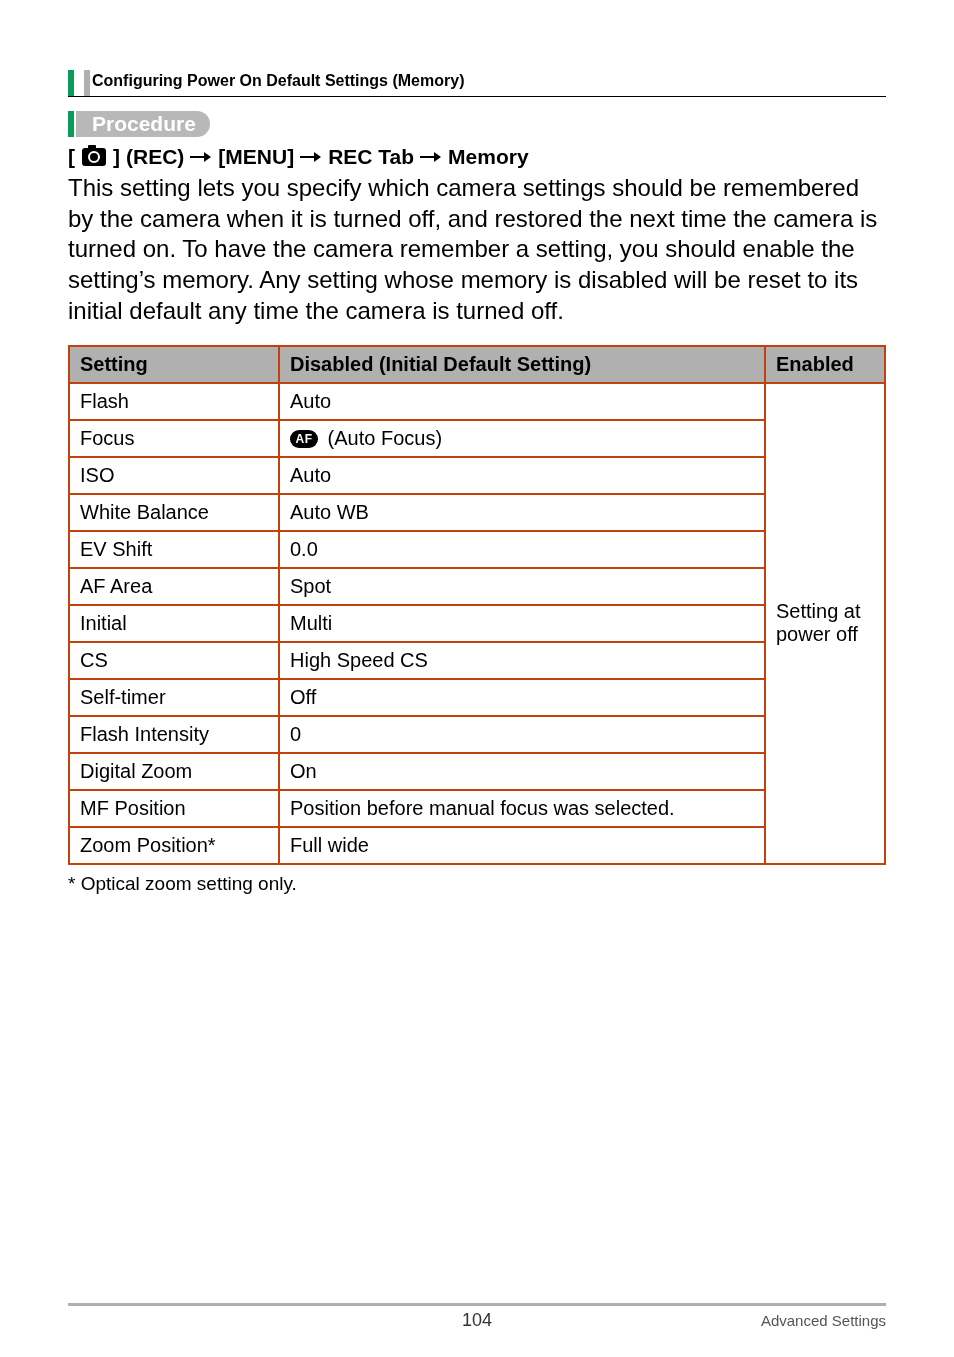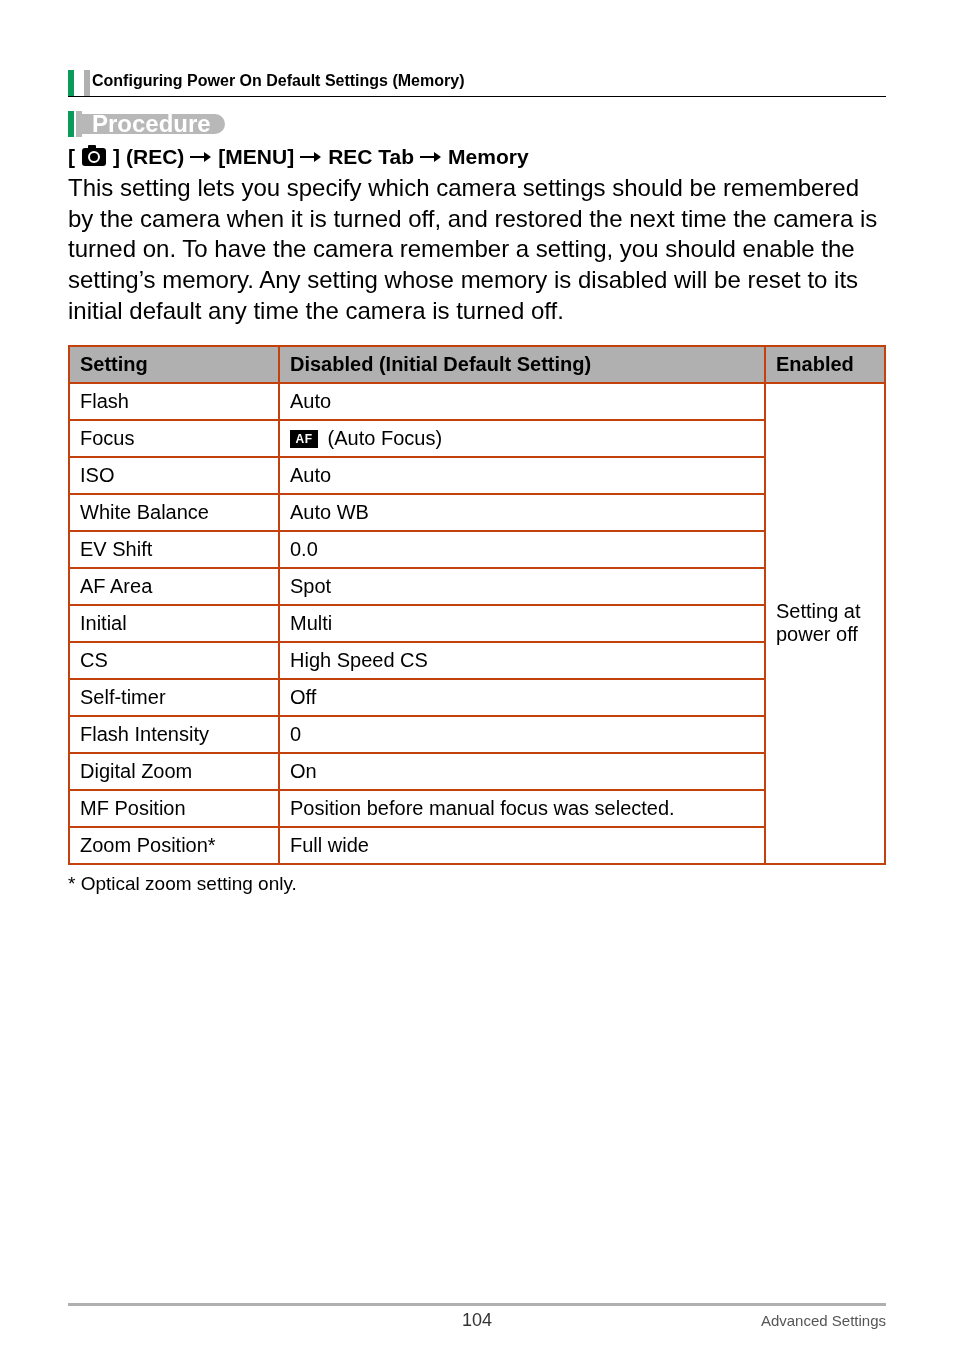--- a/index.html
+++ b/index.html
@@ -56,25 +56,25 @@
   .proc-gray {
     width: 6px;
     height: 26px;
     background: #b8b8b8;
     margin-right: 0;
   }
   .proc-pill {
     background: #b8b8b8;
     color: #fff;
     font-weight: bold;
-    font-size: 24px;
+    font-size: 21px;
     padding: 3px 14px 3px 10px;
     border-top-right-radius: 13px;
     border-bottom-right-radius: 13px;
-    height: 20px;
+    height: 26px;
     display: flex;
     align-items: center;
   }
   .breadcrumb {
     font-size: 21px;
     font-weight: bold;
     margin: 8px 0 4px 0;
     display: flex;
     align-items: center;
     gap: 6px;
@@ -138,21 +138,21 @@
   .af-icon {
     display: inline-flex;
     align-items: center;
     justify-content: center;
     width: 28px;
     height: 18px;
     background: #000;
     color: #fff;
     font-size: 12px;
     font-weight: bold;
-    border-radius: 0;
+    border-radius: 9px;
     vertical-align: middle;
     margin-right: 4px;
     letter-spacing: 0.5px;
   }
   .body-text {
     font-size: 24px;
     line-height: 1.28;
     margin: 1px 0 18px 0;
   }
   table.settings {

